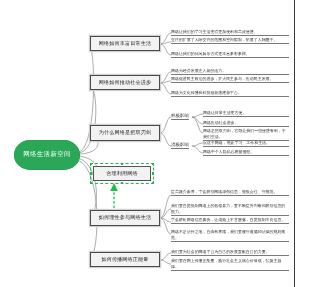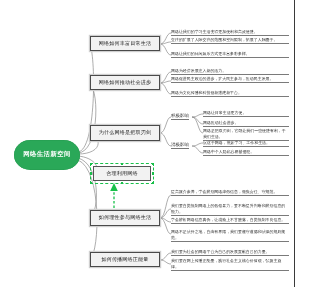--- a/index.html
+++ b/index.html
@@ -19,21 +19,20 @@
   .root {
     background:#2aa858;
     color:#ffffff;
     border-radius:22px/20px;
     display:flex; align-items:center; justify-content:center;
     text-align:center;
     font-size:6.4px;
     letter-spacing:.4px;
     line-height:1.1;
     box-shadow:0 0 0 .5px #249a4f inset;
-    font-weight:bold;
   }
 
   
   .branch {
     background:#f2f2f2;
     border:1px solid #4a4a4a;
     box-shadow:0 0 0 1.2px #cfcfcf;
     display:flex; align-items:center; justify-content:center;
     text-align:center;
     color:#1d1d1d;

